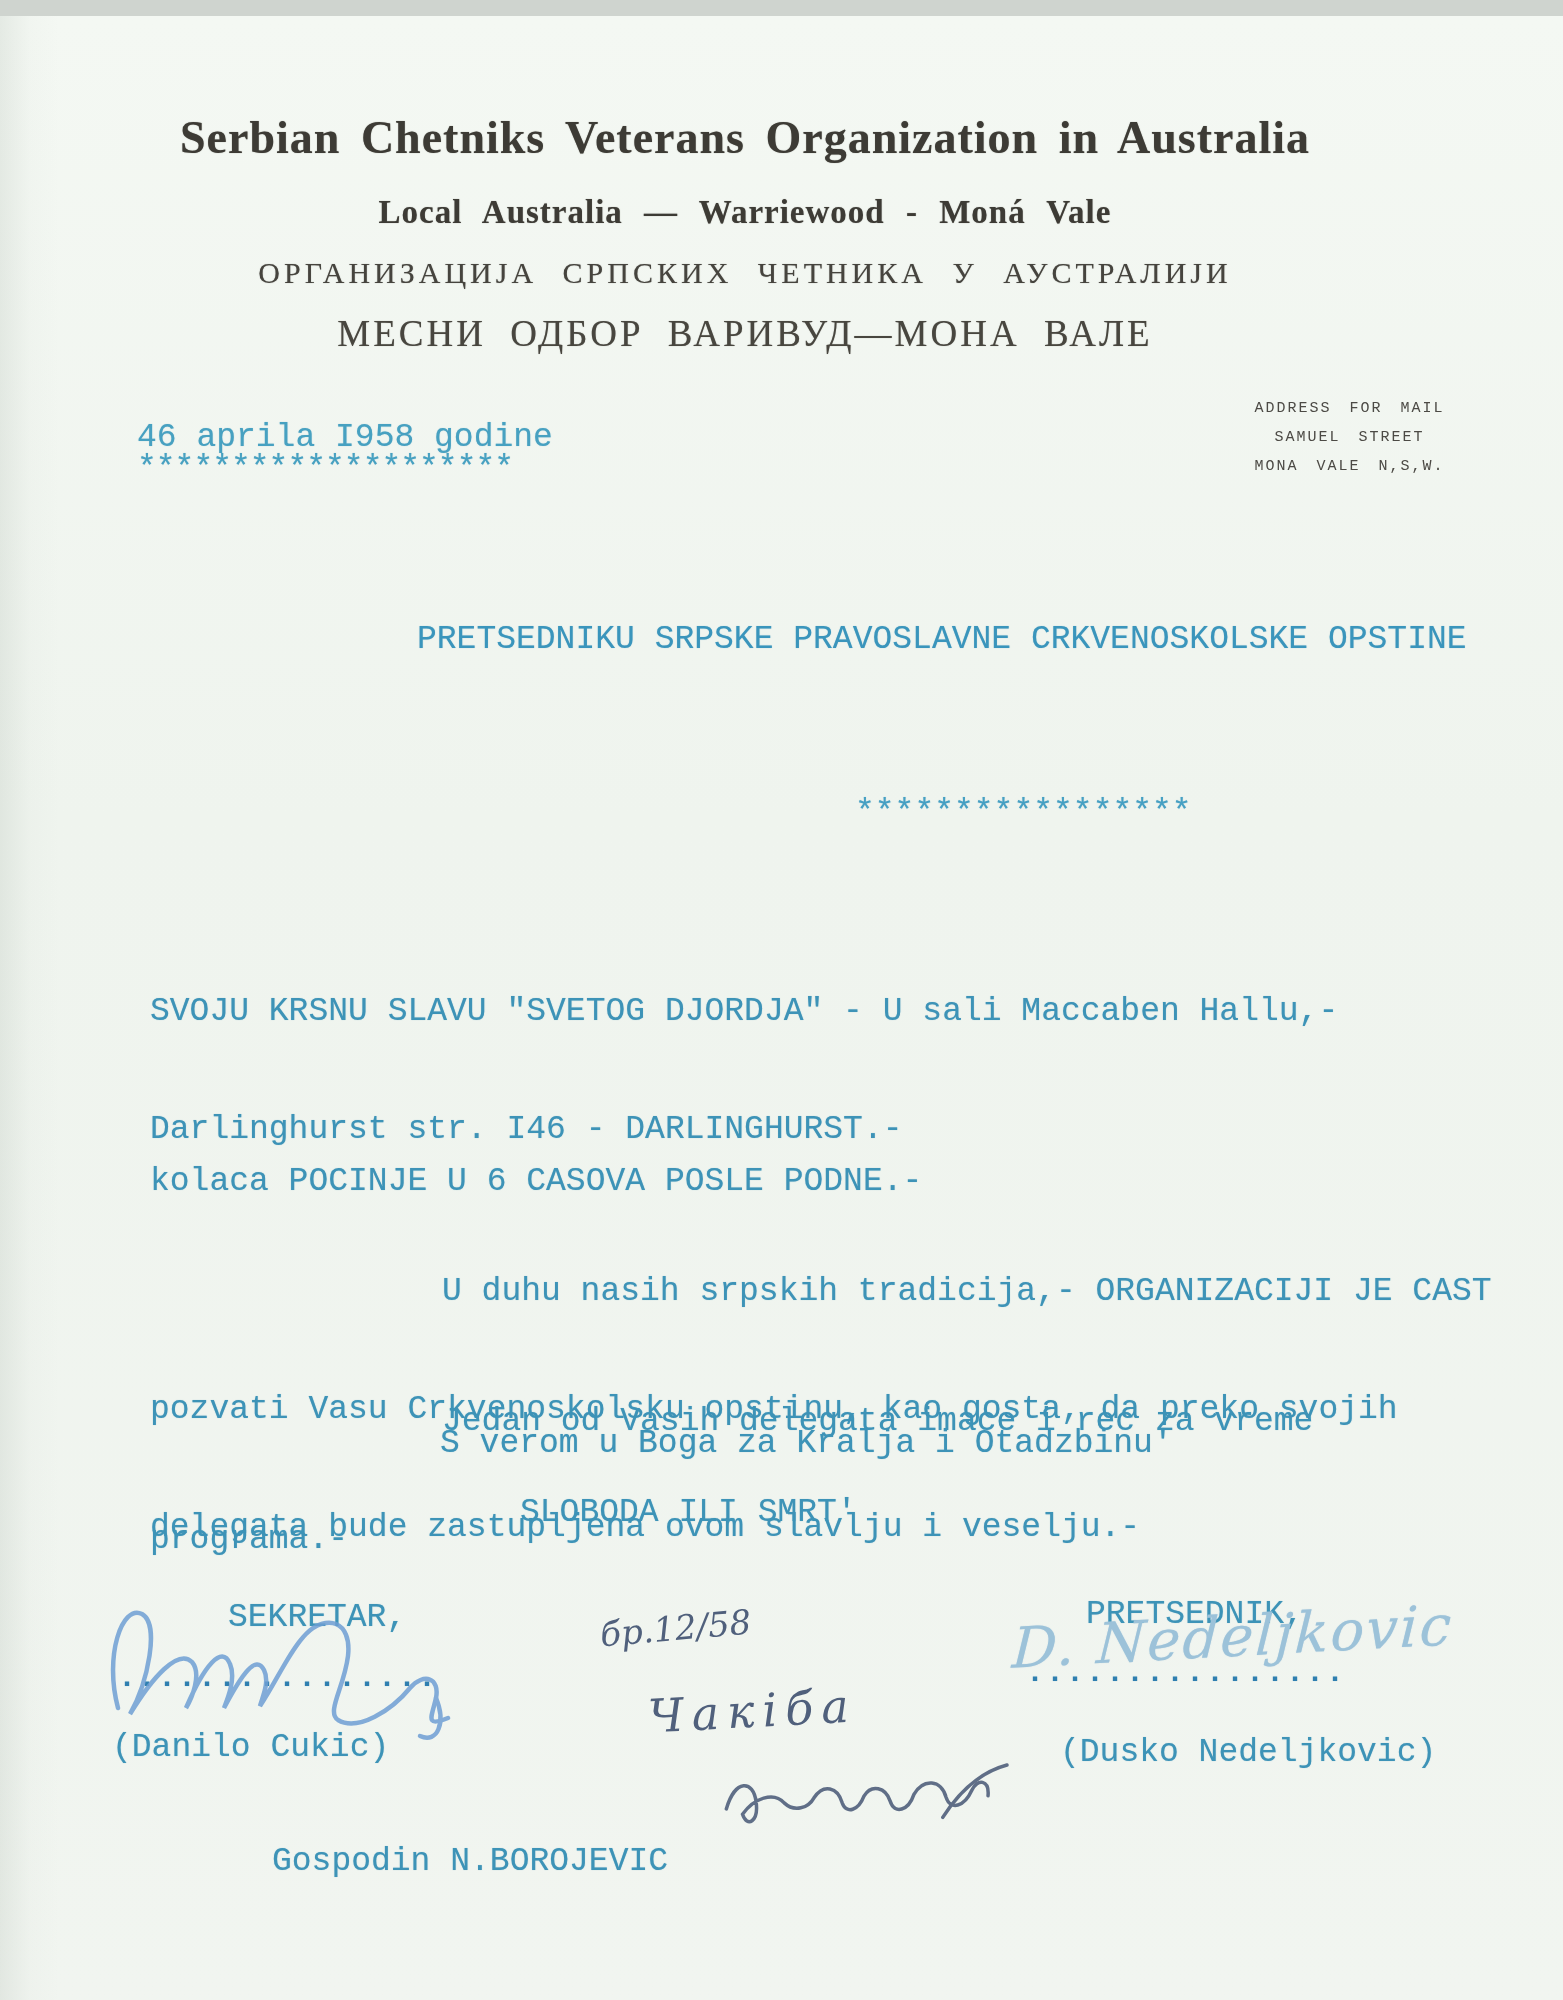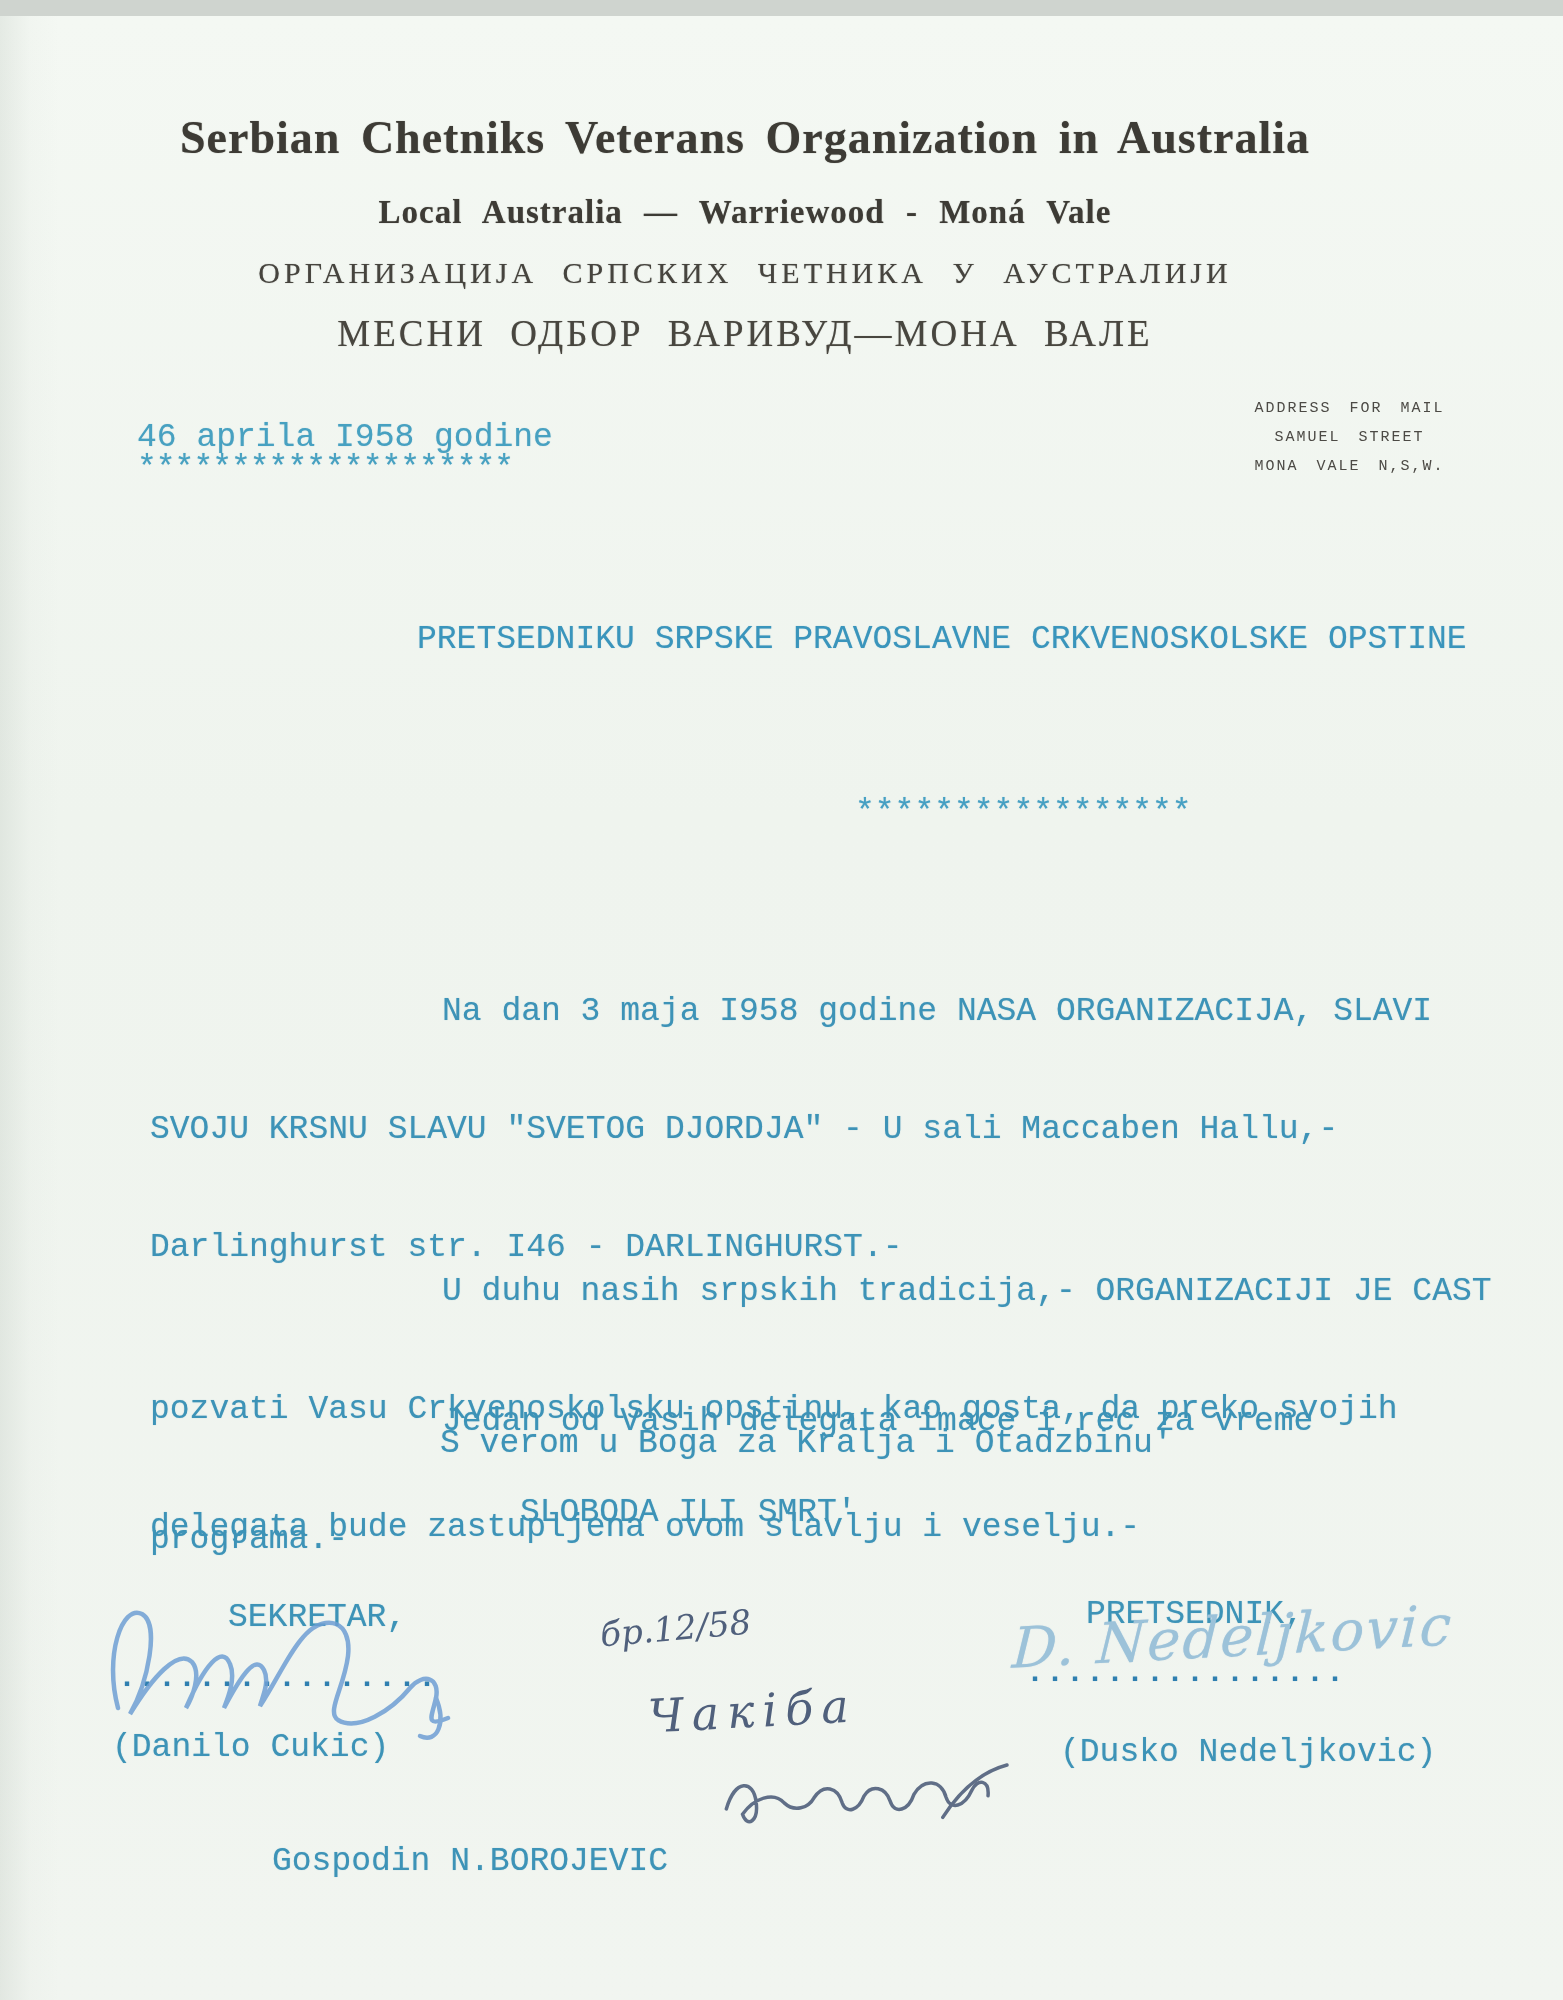--- a/index.html
+++ b/index.html
@@ -107,26 +107,26 @@
   </div>
 
   <div class="tw date-line">46 aprila I958 godine</div>
   <div class="tw date-stars">********************</div>
 
   <div class="tw recipient">PRETSEDNIKU SRPSKE PRAVOSLAVNE CRKVENOSKOLSKE OPSTINE</div>
 
   <div class="tw separator">*****************</div>
 
   <div class="tw para" style="top:903px">
-    <div class="line indent">Na dan 3 maja I958 godine NASA ORGANIZACIJA, SLAVI</div>
     <div class="line">SVOJU KRSNU SLAVU "SVETOG DJORDJA" - U sali Maccaben Hallu,-</div>
     <div class="line">Darlinghurst str. I46 - DARLINGHURST.-</div>
   </div>
 
   <div class="tw para" style="top:1073px">
+    <div class="line">kolaca POCINJE U 6 CASOVA POSLE PODNE.-</div>
   </div>
 
   <div class="tw para" style="top:1183px">
     <div class="line indent">U duhu nasih srpskih tradicija,- ORGANIZACIJI JE CAST</div>
     <div class="line">pozvati Vasu Crkvenoskolsku opstinu, kao gosta, da preko svojih</div>
     <div class="line">delegata bude zastupljena ovom slavlju i veselju.-</div>
   </div>
 
   <div class="tw faith">S verom u Boga za Kralja i Otadzbinu'</div>
 

